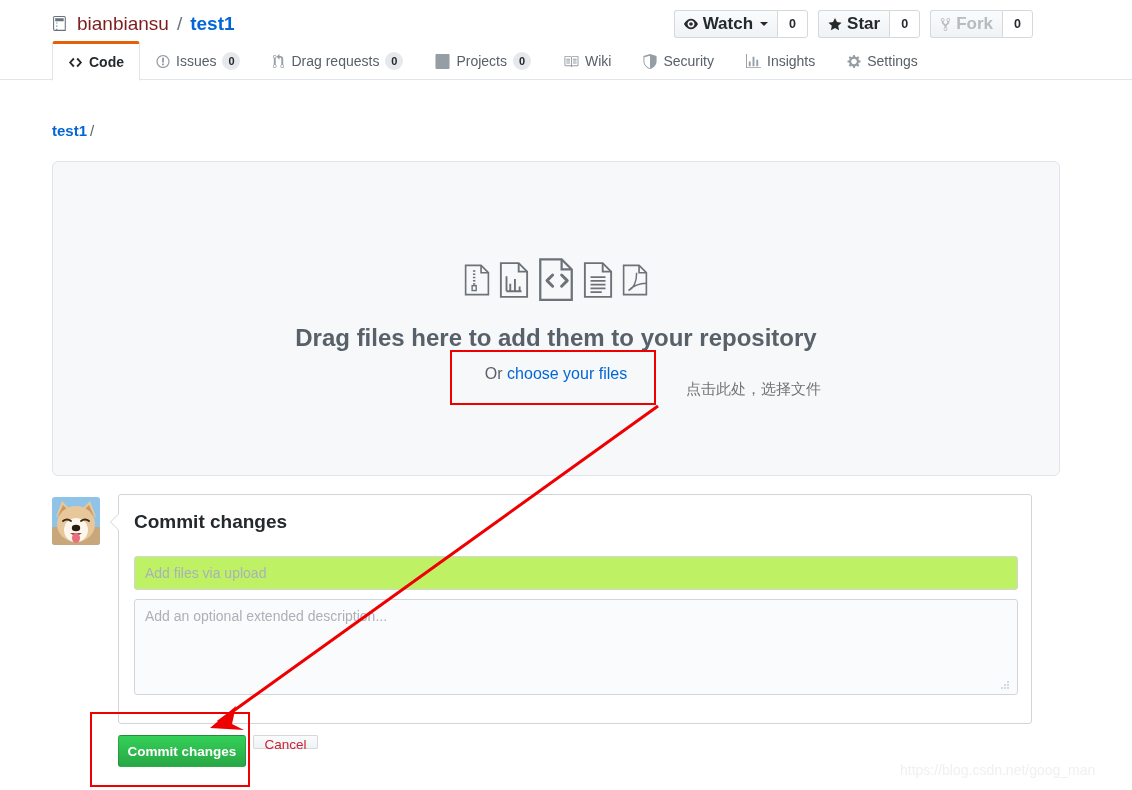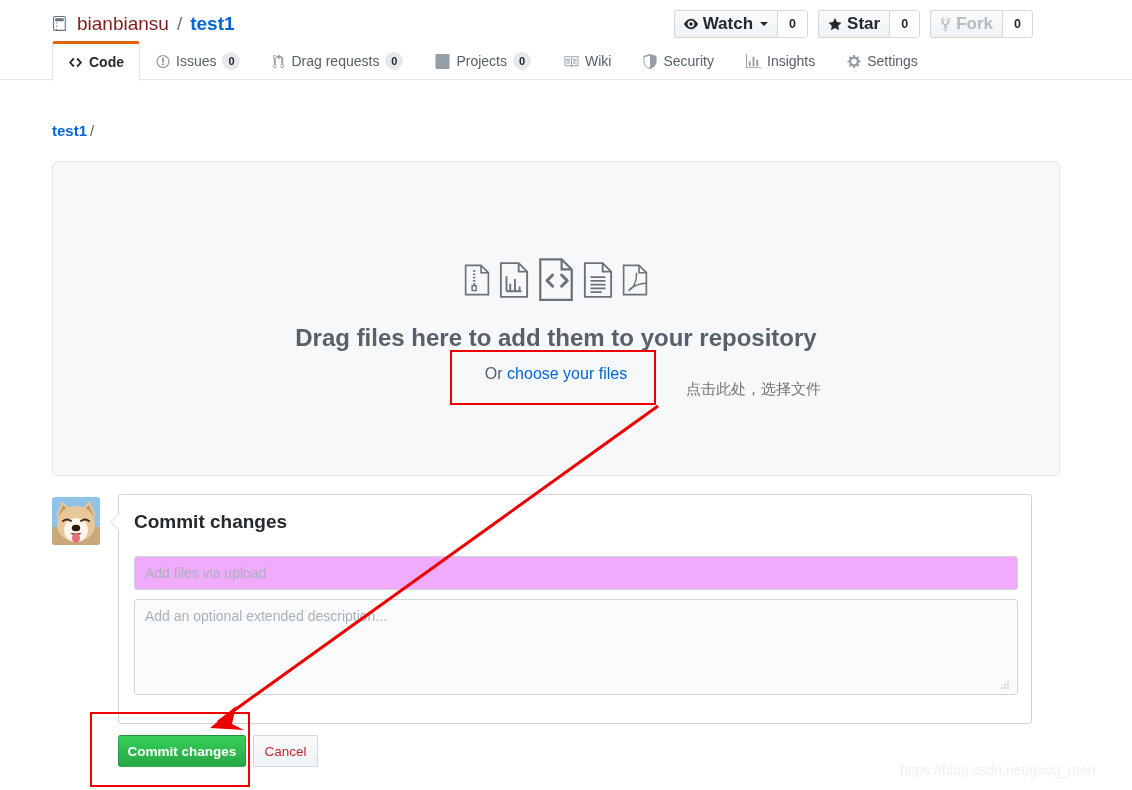--- a/index.html
+++ b/index.html
@@ -156,21 +156,21 @@
     border-color: transparent #fff transparent transparent;
   }
   .commit-title {
     position: absolute; left: 15px; top: 16px;
     font-size: 19px; font-weight: bold; color: #24292e;
   }
   .commit-msg-input {
     position: absolute; left: 15px; top: 61px;
     width: 884px; height: 34px;
     padding: 16px 10px;
-    background: #f0abfc;
+    background: #bef264;
     border: 1px solid #d1d5da;
     border-radius: 3px;
     font-family: "Liberation Sans", sans-serif;
     font-size: 14px; color: #24292e;
     outline: none;
   }
   .commit-msg-input::placeholder { color: #aab1b8; }
   .commit-desc {
     position: absolute; left: 15px; top: 104px;
     width: 884px; height: 96px;
@@ -194,21 +194,21 @@
     width: 128px; height: 32px;
     background: linear-gradient(#34d058, #28a745);
     border: 1px solid rgba(27,31,35,0.2);
     border-radius: 3px;
     color: #fff; font-size: 13.5px; font-weight: bold;
     font-family: "Liberation Sans", sans-serif;
     cursor: pointer;
   }
   .btn-cancel {
     position: absolute; left: 253px; top: 735px;
-    width: 65px; height: 32px;
+    width: 65px; height: 14px;
     background: linear-gradient(#fafbfc, #eff3f6);
     border: 1px solid #d5d9dc;
     border-radius: 1px;
     color: #cb2431; font-size: 13.5px;
     font-family: "Liberation Sans", sans-serif;
     cursor: pointer;
   }
 
   
   .anno-box {

